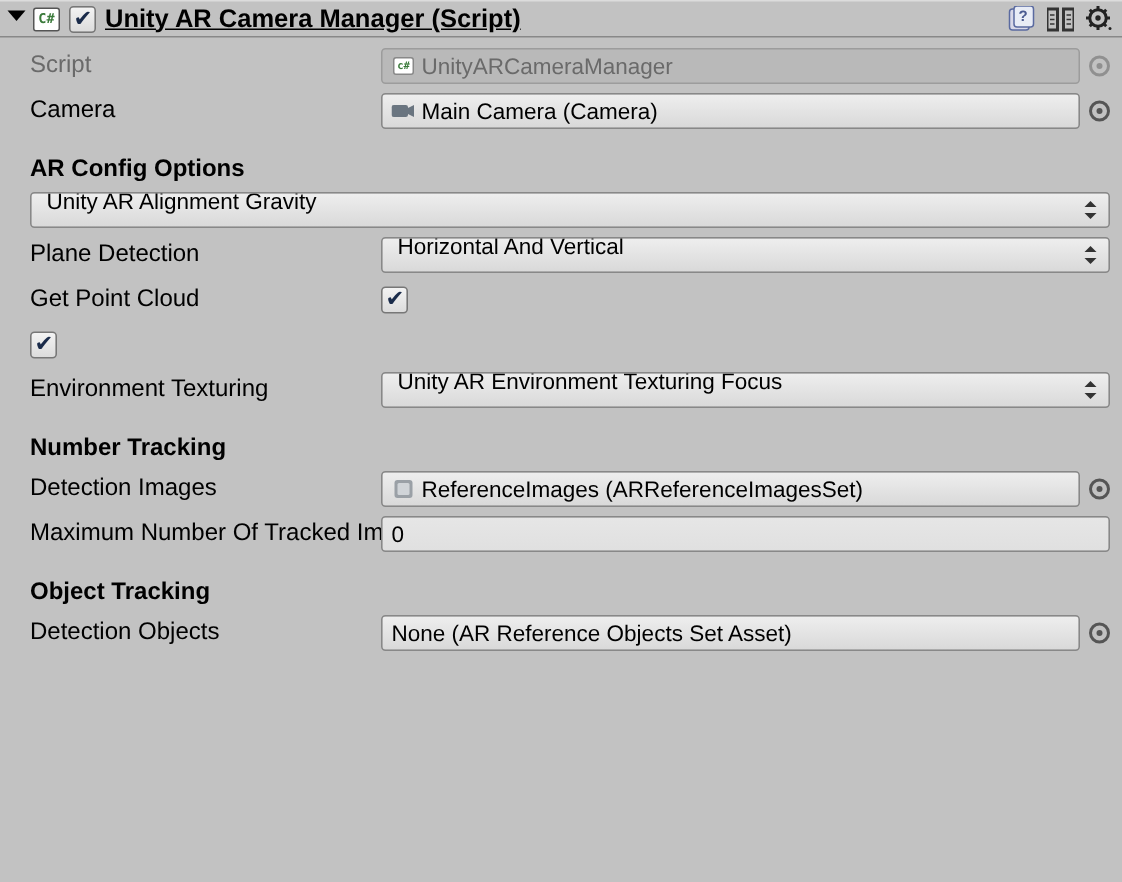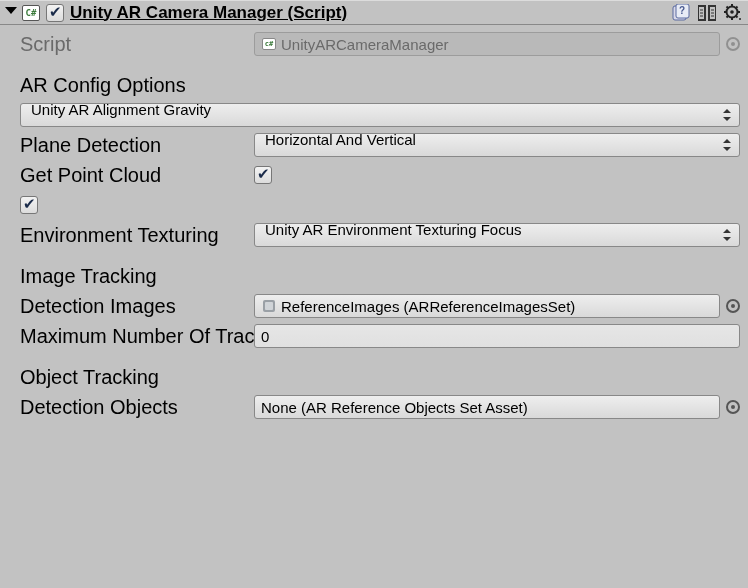--- a/index.html
+++ b/index.html
@@ -93,29 +93,29 @@
   
   .body { padding: 4px 8px 0 20px; }
   .row {
     display: flex;
     align-items: center;
     min-height: 30px;
     gap: 0;
   }
   .label {
     width: 234px;
-    font-size: 20px;
+    font-size: 16px;
     padding-right: 4px;
     white-space: nowrap;
     overflow: hidden;
   }
   .label.disabled { color: #6a6a6a; }
   .section-head {
-    font-weight: normal;
-    font-size: 20px;
+    font-weight: bold;
+    font-size: 16px;
     padding-top: 15px;
     padding-bottom: 3px;
   }
 
   .control-cell {
     flex: 1;
     display: flex;
     align-items: center;
     gap: 6px;
   }
@@ -261,20 +261,35 @@
       <div class="obj-field disabled">
         <span class="mini-icon">
             <span class="cs-mini">c#</span>
           </span>
         <span class="text">UnityARCameraManager</span>
       </div>
       <div class="circle-picker" style="opacity:.45"></div>
     </div>
   </div>
 
+  <div class="row">
+    <div class="label">Camera</div>
+    <div class="control-cell">
+      <div class="obj-field">
+        <span class="mini-icon">
+          <svg width="16" height="12" viewBox="0 0 16 12">
+              <rect x="0" y="2" width="11" height="8" rx="1.5" fill="#6a7580"></rect>
+              <polygon points="11,4 15,2 15,10 11,8" fill="#6a7580"></polygon>
+            </svg>
+        </span>
+        <span class="text">Main Camera (Camera)</span>
+      </div>
+      <div class="circle-picker"></div>
+    </div>
+  </div>
 
   <div class="section-head">AR Config Options</div>
 
   <div class="row">
     <div class="control-cell">
       <div class="popup">
         <span>Unity AR Alignment Gravity</span>
       </div>
     </div>
   </div>
@@ -304,21 +319,21 @@
 
   <div class="row">
     <div class="label">Environment Texturing</div>
     <div class="control-cell">
       <div class="popup">
         <span>Unity AR Environment Texturing Focus</span>
       </div>
     </div>
   </div>
 
-  <div class="section-head">Image Tracking</div>
+  <div class="section-head">Number Tracking</div>
 
   <div class="row">
     <div class="label">Detection Images</div>
     <div class="control-cell">
       <div class="obj-field">
         <span class="mini-icon">
           <svg width="14" height="14" viewBox="0 0 14 14">
               <rect x="1" y="1" width="12" height="12" rx="2" fill="#9aa0a6"></rect>
               <rect x="3" y="3" width="8" height="8" rx="1" fill="#d0d4d8"></rect>
             </svg>

